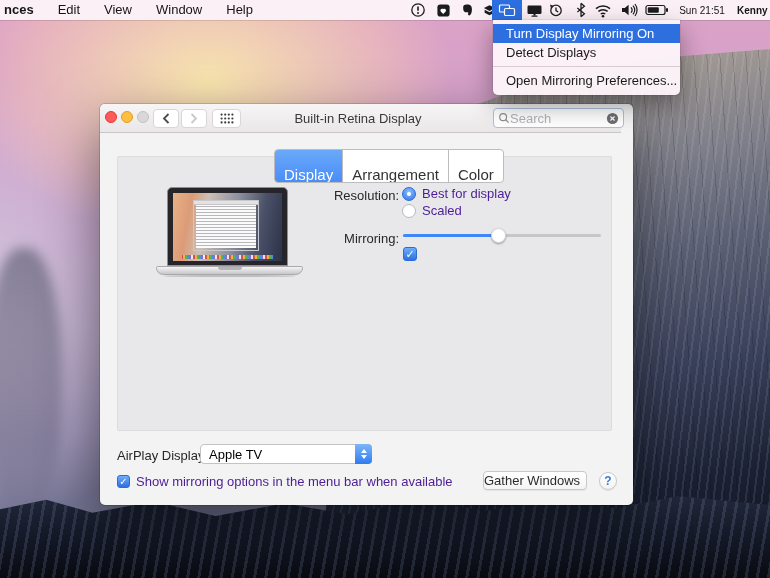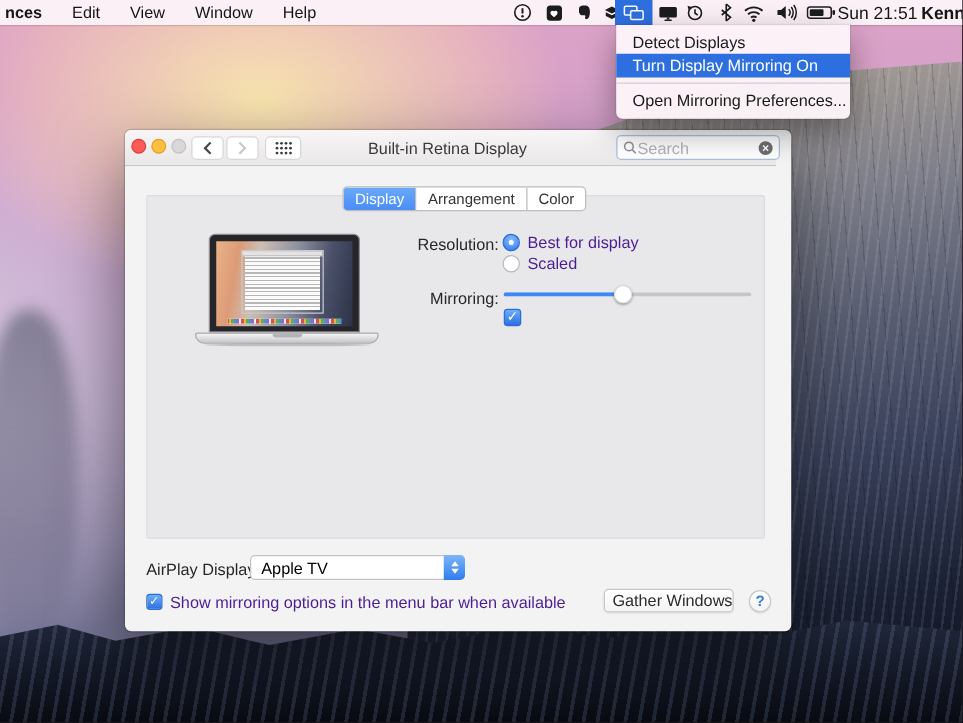--- a/index.html
+++ b/index.html
@@ -33,21 +33,21 @@
 
   
   .menubar{position:absolute;left:0;top:0;right:0;height:20px;background:var(--menu-bar-tint,#fbf0f6);
     box-shadow:0 1px 0 rgba(0,0,0,.12);z-index:40;font-size:13px;color:#151515}
   .menus{position:absolute;left:2px;top:0;height:20px;display:flex;}
   .menus .menu-title{padding:0 12px;line-height:20px}
   .menus .menu-title.app{font-weight:700;padding:0 12px 0 2px}
   .tray-item{position:absolute;top:0;height:20px;display:flex;align-items:center;justify-content:center}
   .tray-item svg{display:block}
   .tray-active{background:var(--accent-blue,#2e6fe0)}
-  .tray-text{font-size:14px;white-space:nowrap}
+  .tray-text{font-size:10px;white-space:nowrap}
   .tray-user{font-weight:700}
 
   
   .dropdown{position:absolute;left:493px;top:20px;width:187px;z-index:50;background:rgba(252,244,248,.97);
     border-radius:0 0 5px 5px;box-shadow:0 10px 26px rgba(0,0,0,.38),0 0 0 1px rgba(0,0,0,.06);
     padding:4px 0 5px;font-size:13px;color:#1a1a1a}
   .dropdown .item{height:19px;line-height:19px;padding:0 13px;white-space:nowrap}
   .dropdown .item.highlight{background:var(--accent-blue,#2e6fe0);color:#fff}
   .dropdown .separator{height:1px;background:#d8cbd3;margin:4px 0}
 
@@ -69,21 +69,21 @@
   .wtitle{position:absolute;left:140px;right:145px;top:0;height:29px;line-height:29px;text-align:center;
     font-size:13px;color:#3a3a3a;white-space:nowrap}
   .search{position:absolute;left:393px;top:4px;width:131px;height:20px;background:#fff;border:1px solid #aac0dc;
     border-radius:4px;display:flex;align-items:center;padding:0 4px}
   .search input{border:0;outline:0;flex:1;min-width:0;font-size:13px;color:#333;background:transparent;
     font-family:"Liberation Sans","DejaVu Sans",sans-serif}
   .search input::placeholder{color:#b2b2b8}
 
   .tabs{position:absolute;left:174px;top:45px;display:inline-flex;background:#fff;border:1px solid #bcbcbe;
     border-radius:4px;overflow:hidden;z-index:5}
-  .tab{height:18px;line-height:18px;padding:0 9px;font-size:12px;color:#333;border-right:1px solid #bcbcbe}
+  .tab{height:18px;line-height:18px;padding:16px 9px;font-size:15px;color:#333;border-right:1px solid #bcbcbe}
   .tab:last-child{border-right:0}
   .tab.selected{background:linear-gradient(#6aa9f8,var(--tab-selected-blue,#4a8df8));color:#fff}
 
   .panel{position:absolute;left:17px;top:52px;width:495px;height:275px;background:#e8e8ea;border:1px solid #dcdcde;border-radius:2px}
 
   
   .macbook{position:absolute;left:38px;top:30px;width:147px;height:95px}
   .mb-screen{position:absolute;left:11px;top:0;width:121px;height:79px;background:#26262a;border:1px solid #8f8f93;
     border-radius:5px 5px 0 0;padding:5px 5px 4px}
   .mb-display{position:relative;width:100%;height:100%;overflow:hidden;
@@ -119,21 +119,21 @@
 
   .select{position:absolute;left:100px;top:340px;width:172px;height:20px;background:#fff;border:1px solid #c3c3c6;
     border-radius:4px;display:flex;align-items:center}
   .select .value{flex:1;font-size:13px;color:#000000;padding:0 8px;white-space:nowrap}
   .select .cap{width:17px;height:20px;margin:-1px -1px -1px 0;border-radius:0 4px 4px 0;
     background:linear-gradient(#7db6f7,#2f7cf0);display:flex;flex-direction:column;align-items:center;justify-content:center;gap:2px}
   .cap .tri-up{width:0;height:0;border-left:3.5px solid transparent;border-right:3.5px solid transparent;border-bottom:4px solid #fff}
   .cap .tri-down{width:0;height:0;border-left:3.5px solid transparent;border-right:3.5px solid transparent;border-top:4px solid #fff}
 
   .pushbtn{position:absolute;left:383px;top:367px;width:104px;height:19px;background:linear-gradient(#fff,#f4f4f5);
-    border:1px solid #c8c8ca;border-radius:4px;font-size:13px;color:#2b2b2b;text-align:right;line-height:18px;
+    border:1px solid #c8c8ca;border-radius:4px;font-size:13px;color:#2b2b2b;text-align:left;line-height:18px;
     box-shadow:0 1px 1px rgba(0,0,0,.06)}
   .helpbtn{position:absolute;left:499px;top:368px;width:18px;height:18px;border-radius:50%;background:linear-gradient(#fff,#f3f3f4);
     border:1px solid #c9c9cc;color:#3a7bd5;font-size:12px;font-weight:700;text-align:center;line-height:17px;
     box-shadow:0 1px 1px rgba(0,0,0,.08)}
 </style>
 </head>
 <body>
 
 <div class="screen">
 
@@ -220,22 +220,22 @@
           <rect x="1" y="2.5" width="19" height="9" rx="2" fill="none" stroke="#1c1c1c" stroke-width="1.2"></rect>
           <rect x="2.8" y="4.3" width="11" height="5.4" rx="1" fill="#1c1c1c"></rect>
           <rect x="21" y="5" width="2" height="4" rx="1" fill="#1c1c1c"></rect>
         </svg>
     </div>
     <div class="tray-item tray-text" style="left:672px;width:60px">Sun 21:51</div>
     <div class="tray-item tray-text tray-user" style="left:737px;width:45px;justify-content:flex-start">Kenny</div>
   </div>
 
   <div class="dropdown">
+    <div class="item highlight">Turn Display Mirroring On</div>
     <div class="item">Detect Displays</div>
-    <div class="item highlight">Turn Display Mirroring On</div>
     <div class="separator"></div>
     <div class="item">Open Mirroring Preferences...</div>
   </div>
 
   <div class="window">
     <div class="titlebar">
       <div class="tl red"></div>
       <div class="tl yellow"></div>
       <div class="tl gray"></div>
       <div class="navbtn back">

